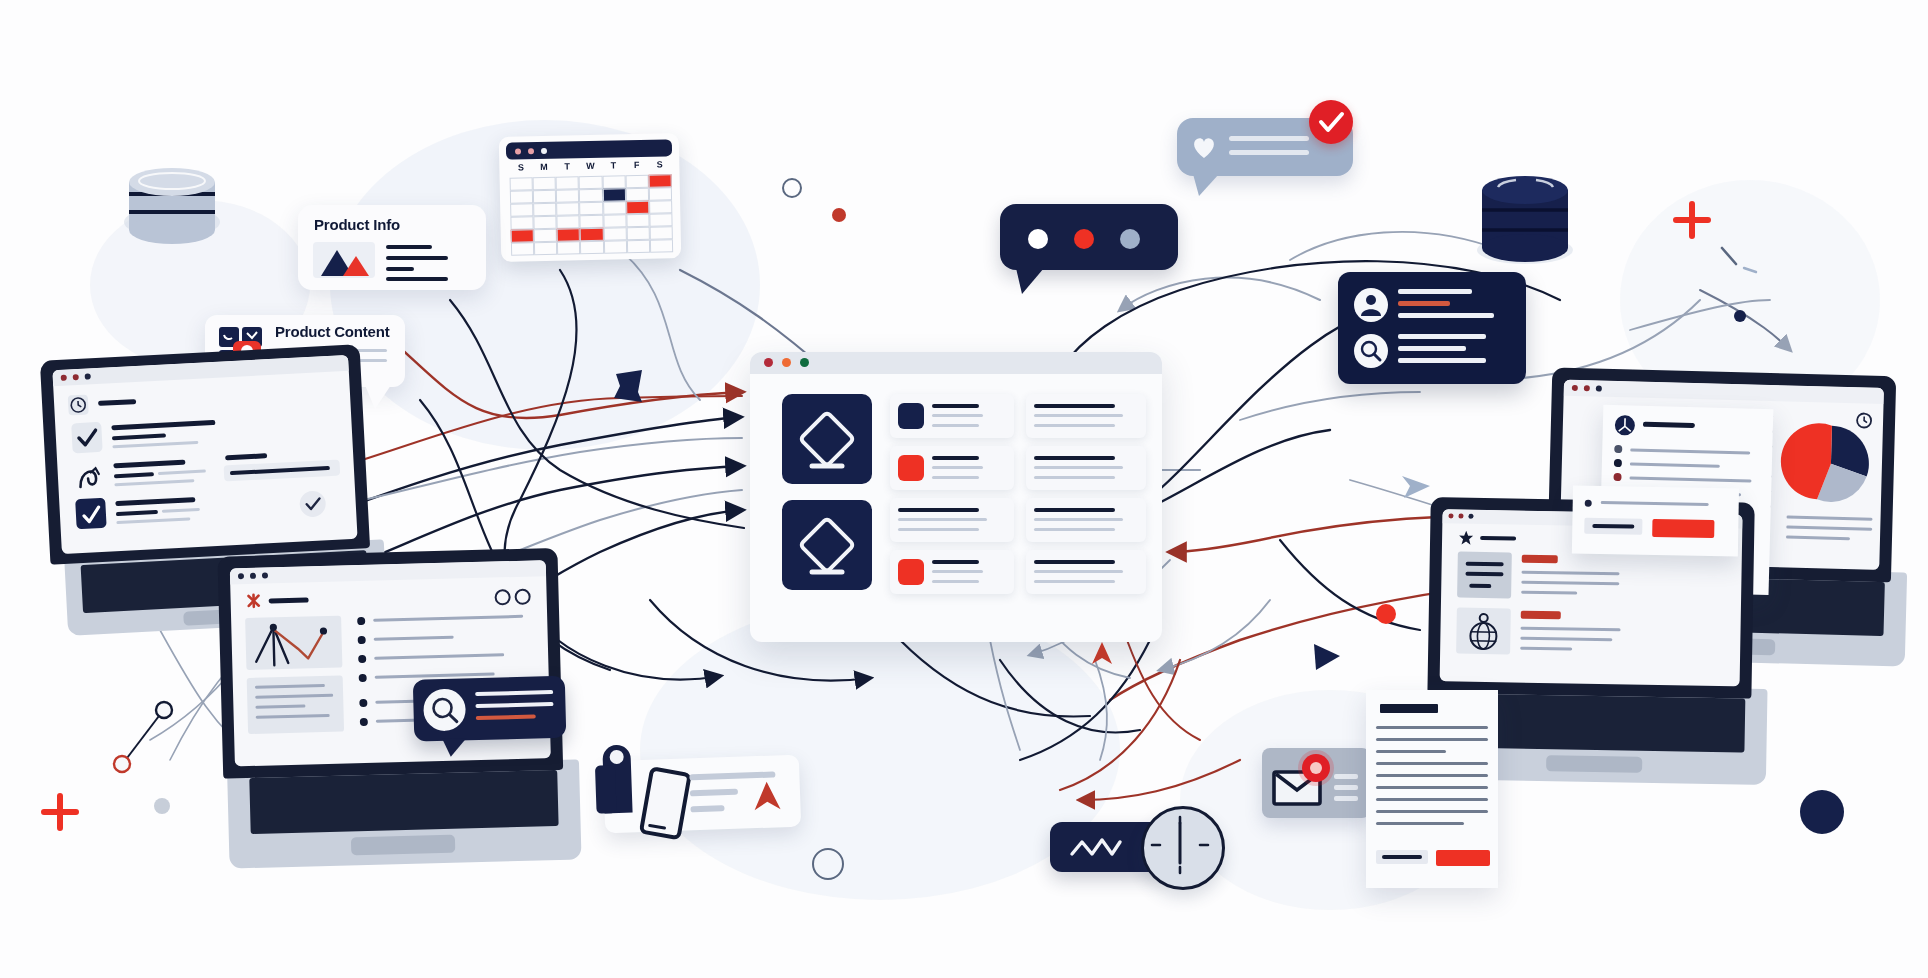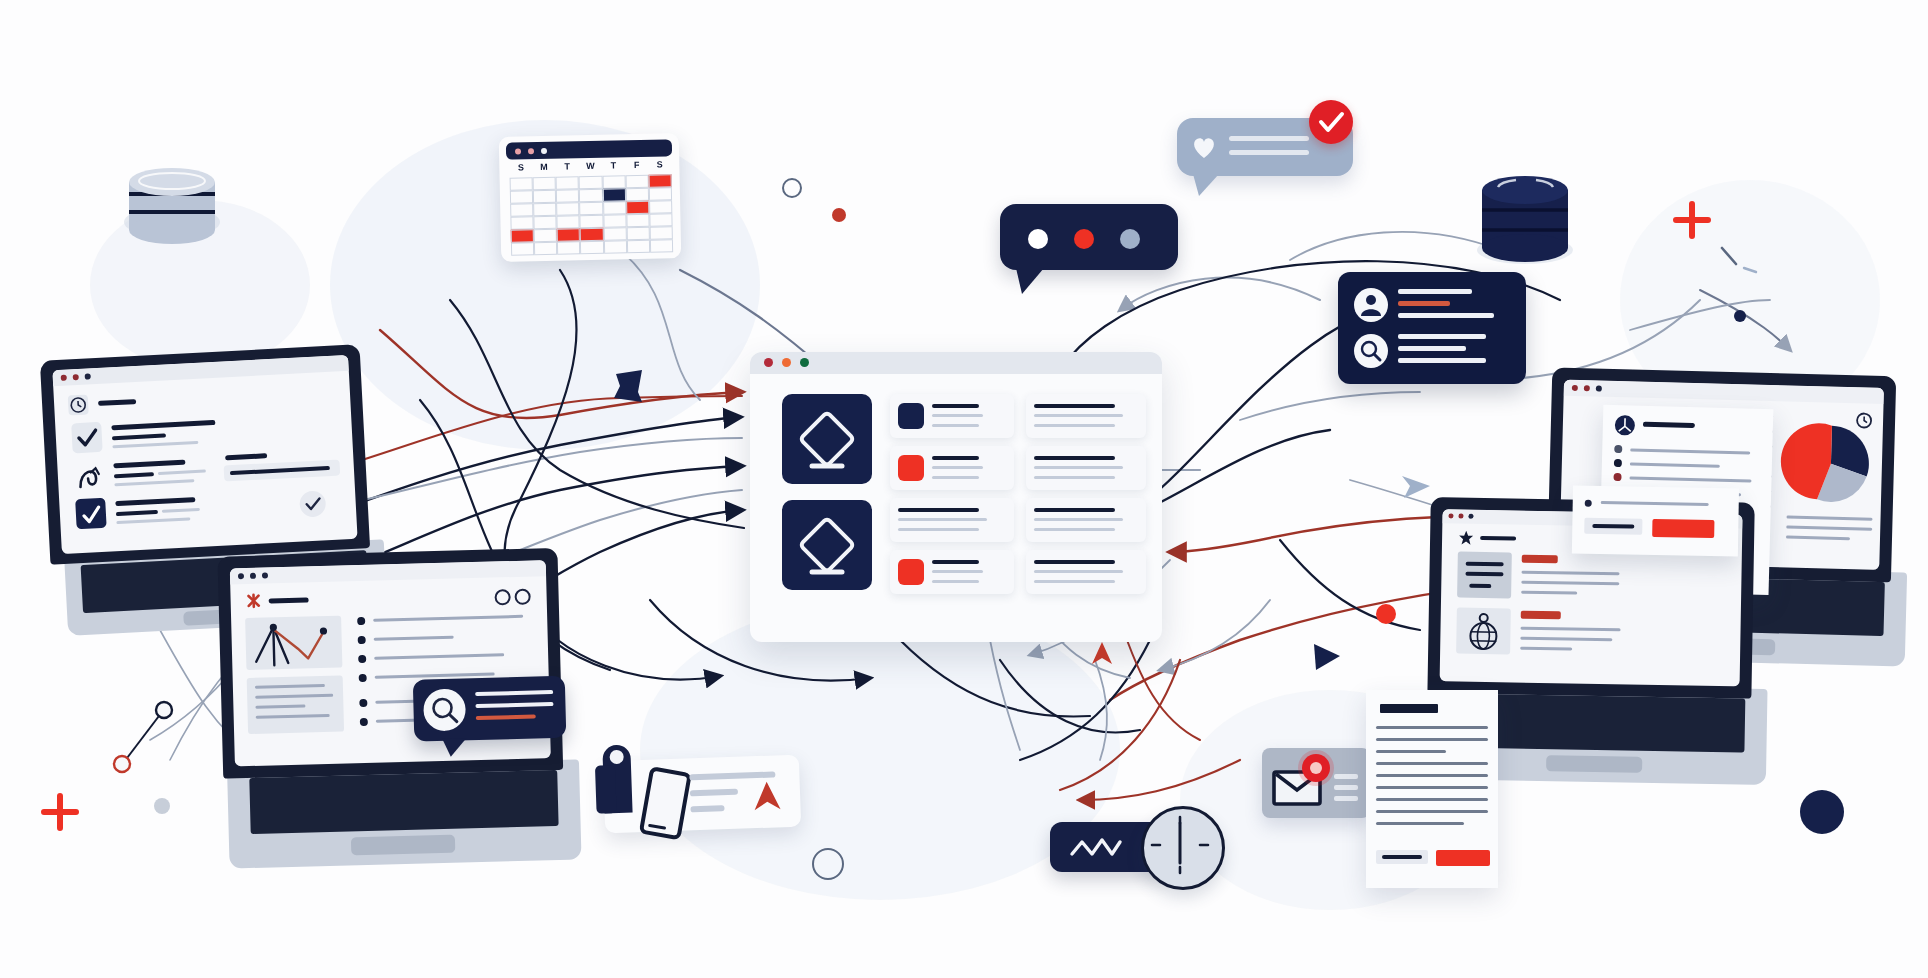--- a/index.html
+++ b/index.html
@@ -195,21 +195,52 @@
         <div style="border: 1px solid rgb(207, 214, 226); box-sizing: border-box;"></div>
         <div style="border: 1px solid rgb(207, 214, 226); box-sizing: border-box;"></div>
         <div style="border: 1px solid rgb(207, 214, 226); box-sizing: border-box;"></div>
         <div style="border: 1px solid rgb(207, 214, 226); box-sizing: border-box;"></div>
         <div style="border: 1px solid rgb(207, 214, 226); box-sizing: border-box;"></div>
         <div style="border: 1px solid rgb(207, 214, 226); box-sizing: border-box;"></div>
         <div style="border: 1px solid rgb(207, 214, 226); box-sizing: border-box;"></div>
       </div>
   </div>
 
-
+  <div class="card" style="left:298px;top:205px;width:188px;height:85px;">
+    <div class="label" style="left:16px;top:11px;font-size:15px;">Product Info</div>
+    <div class="abs" style="left:15px;top:37px;width:62px;height:36px;background:#eceff5;border-radius:4px;overflow:hidden;">
+      <svg width="62" height="36">
+        <path d="M8,34 L24,8 L40,34 Z" fill="#15204a"></path>
+        <path d="M30,34 L43,14 L56,34 Z" fill="#e8342a"></path>
+      </svg>
+    </div>
+    <div class="bar dark" style="left:88px;top:40px;width:46px;height:4px;"></div>
+    <div class="bar dark" style="left:88px;top:51px;width:62px;height:4px;"></div>
+    <div class="bar dark" style="left:88px;top:62px;width:28px;height:4px;"></div>
+    <div class="bar dark" style="left:88px;top:72px;width:62px;height:4px;"></div>
+  </div>
+
+  <div class="card" style="left:205px;top:315px;width:200px;height:72px;border-radius:12px;">
+    <div class="abs" style="left:14px;top:12px;width:45px;height:45px;">
+      <svg width="45" height="45">
+        <rect x="0" y="0" width="20" height="20" rx="3" fill="#15204a"></rect>
+        <rect x="23" y="0" width="20" height="20" rx="3" fill="#15204a"></rect>
+        <rect x="0" y="23" width="20" height="20" rx="3" fill="#15204a"></rect>
+        <path d="M5,8 a5,5 0 0 0 8,3" stroke="#fff" stroke-width="2" fill="none"></path>
+        <path d="M28,6 l5,5 l5,-6" stroke="#fff" stroke-width="2" fill="none"></path>
+        <path d="M20,14 h16 a6,6 0 0 1 6,6 v11 a6,6 0 0 1 -6,6 h-5 l-3,7 l-1,-7 h-7 a6,6 0 0 1 -6,-6 v-11 a6,6 0 0 1 6,-6 z" fill="#e8342a"></path>
+        <circle cx="28" cy="24" r="6" fill="#fdfdfe"></circle>
+      </svg>
+    </div>
+    <div class="label" style="left:70px;top:8px;font-size:15px;">Product Content</div>
+    <div class="bar" style="left:70px;top:34px;width:112px;height:3px;"></div>
+    <div class="bar" style="left:70px;top:44px;width:112px;height:3px;"></div>
+    <div class="bar" style="left:70px;top:54px;width:64px;height:3px;"></div>
+    <div class="tail" style="left:160px;top:70px;border-left:10px solid transparent;border-right:16px solid transparent;border-top:24px solid #fbfbfd;"></div>
+  </div>
 
   <div class="abs" style="left:48px;top:352px;width:335px;height:320px;transform:rotate(-3deg);">
     <div class="base" style="left:14px;top:196px;width:320px;height:80px;"></div>
     <div class="kb" style="left:30px;top:206px;width:286px;height:48px;"></div>
     <div class="track" style="left:130px;top:258px;width:88px;height:14px;"></div>
     <div class="lid" style="left:0px;top:0px;width:320px;height:204px;"></div>
     <div class="screen" style="left:12px;top:10px;width:296px;height:184px;border-radius:6px;">
       <div class="abs" style="left:0;top:0;right:0;height:16px;background:#e8ebf1;">
         <div class="fdot" style="left:8px;top:5px;width:6px;height:6px;background:#8e2b32;"></div>
         <div class="fdot" style="left:20px;top:5px;width:6px;height:6px;background:#8e2b32;"></div>

